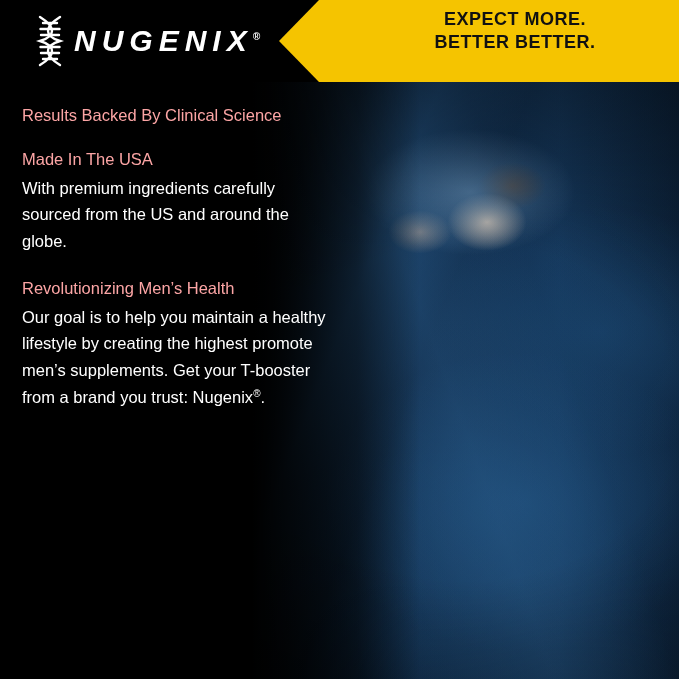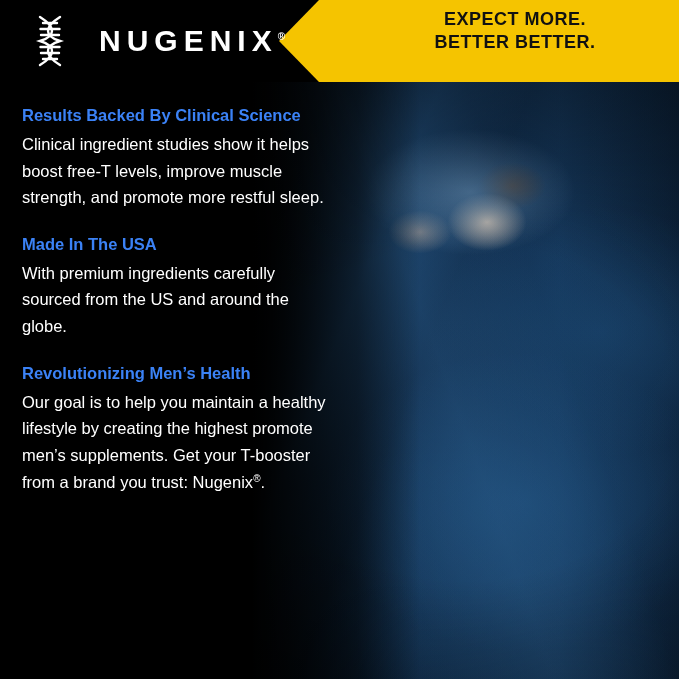--- a/index.html
+++ b/index.html
@@ -55,21 +55,21 @@
     position: absolute; left: 0; top: 0; width: 679px; height: 82px;
     background: #000;
   }
   .yellow-band {
     position: absolute; right: 0; top: 0; width: 400px; height: 82px;
     background: #f5c400;
     clip-path: polygon(40px 0, 400px 0, 400px 82px, 40px 82px, 0 41px);
   }
   .brand {
     position: absolute; left: 26px; top: 14px;
-    display: flex; align-items: center; gap: 25px;
+    display: flex; align-items: center; gap: 0; font-style: italic;
   }
   .dna-icon { width: 48px; height: 54px; display:block; }
   .brand-name {
     color: #fff;
     font-size: 30px;
     letter-spacing: 6px;
     font-weight: 700;
     line-height: 1;
     position: relative;
     font-family: "Liberation Sans", sans-serif;
@@ -91,23 +91,23 @@
   }
 
   
   .copy {
     position: absolute; left: 22px; top: 106px; width: 310px;
     z-index: 3;
   }
   .block { margin-bottom: 24px; }
   .block:last-child { margin-bottom: 12px; }
   .block-title {
-    color: #3b82f6;
+    color: #fca5a5;
     font-size: 16.5px;
-    font-weight: 700;
+    font-weight: 400;
     margin-bottom: 5px;
     line-height: 1.2;
   }
   .block-body {
     color: #ffffff;
     font-size: 16.5px;
     line-height: 1.62;
     font-weight: 400;
   }
   .reg-sm { font-size: 10px; vertical-align: super; }
@@ -140,21 +140,20 @@
     <div class="headline">
       <div>EXPECT MORE.</div>
       <div>BETTER BETTER.</div>
     </div>
   </div>
 
   <div class="copy">
 
     <div class="block">
       <div class="block-title">Results Backed By Clinical Science</div>
-      <div class="block-body">Clinical ingredient studies show it helps boost free-T levels, improve muscle strength, and promote more restful sleep.</div>
     </div>
 
     <div class="block">
       <div class="block-title">Made In The USA</div>
       <div class="block-body">With premium ingredients carefully sourced from the US and around the globe.</div>
     </div>
 
     <div class="block">
       <div class="block-title">Revolutionizing Men’s Health</div>
       <div class="block-body"><span>Our goal is to help you maintain a healthy lifestyle by creating the highest promote men’s supplements. Get your T-booster from a brand you trust: Nugenix</span><span class="reg-sm">®</span><span>.</span></div>

